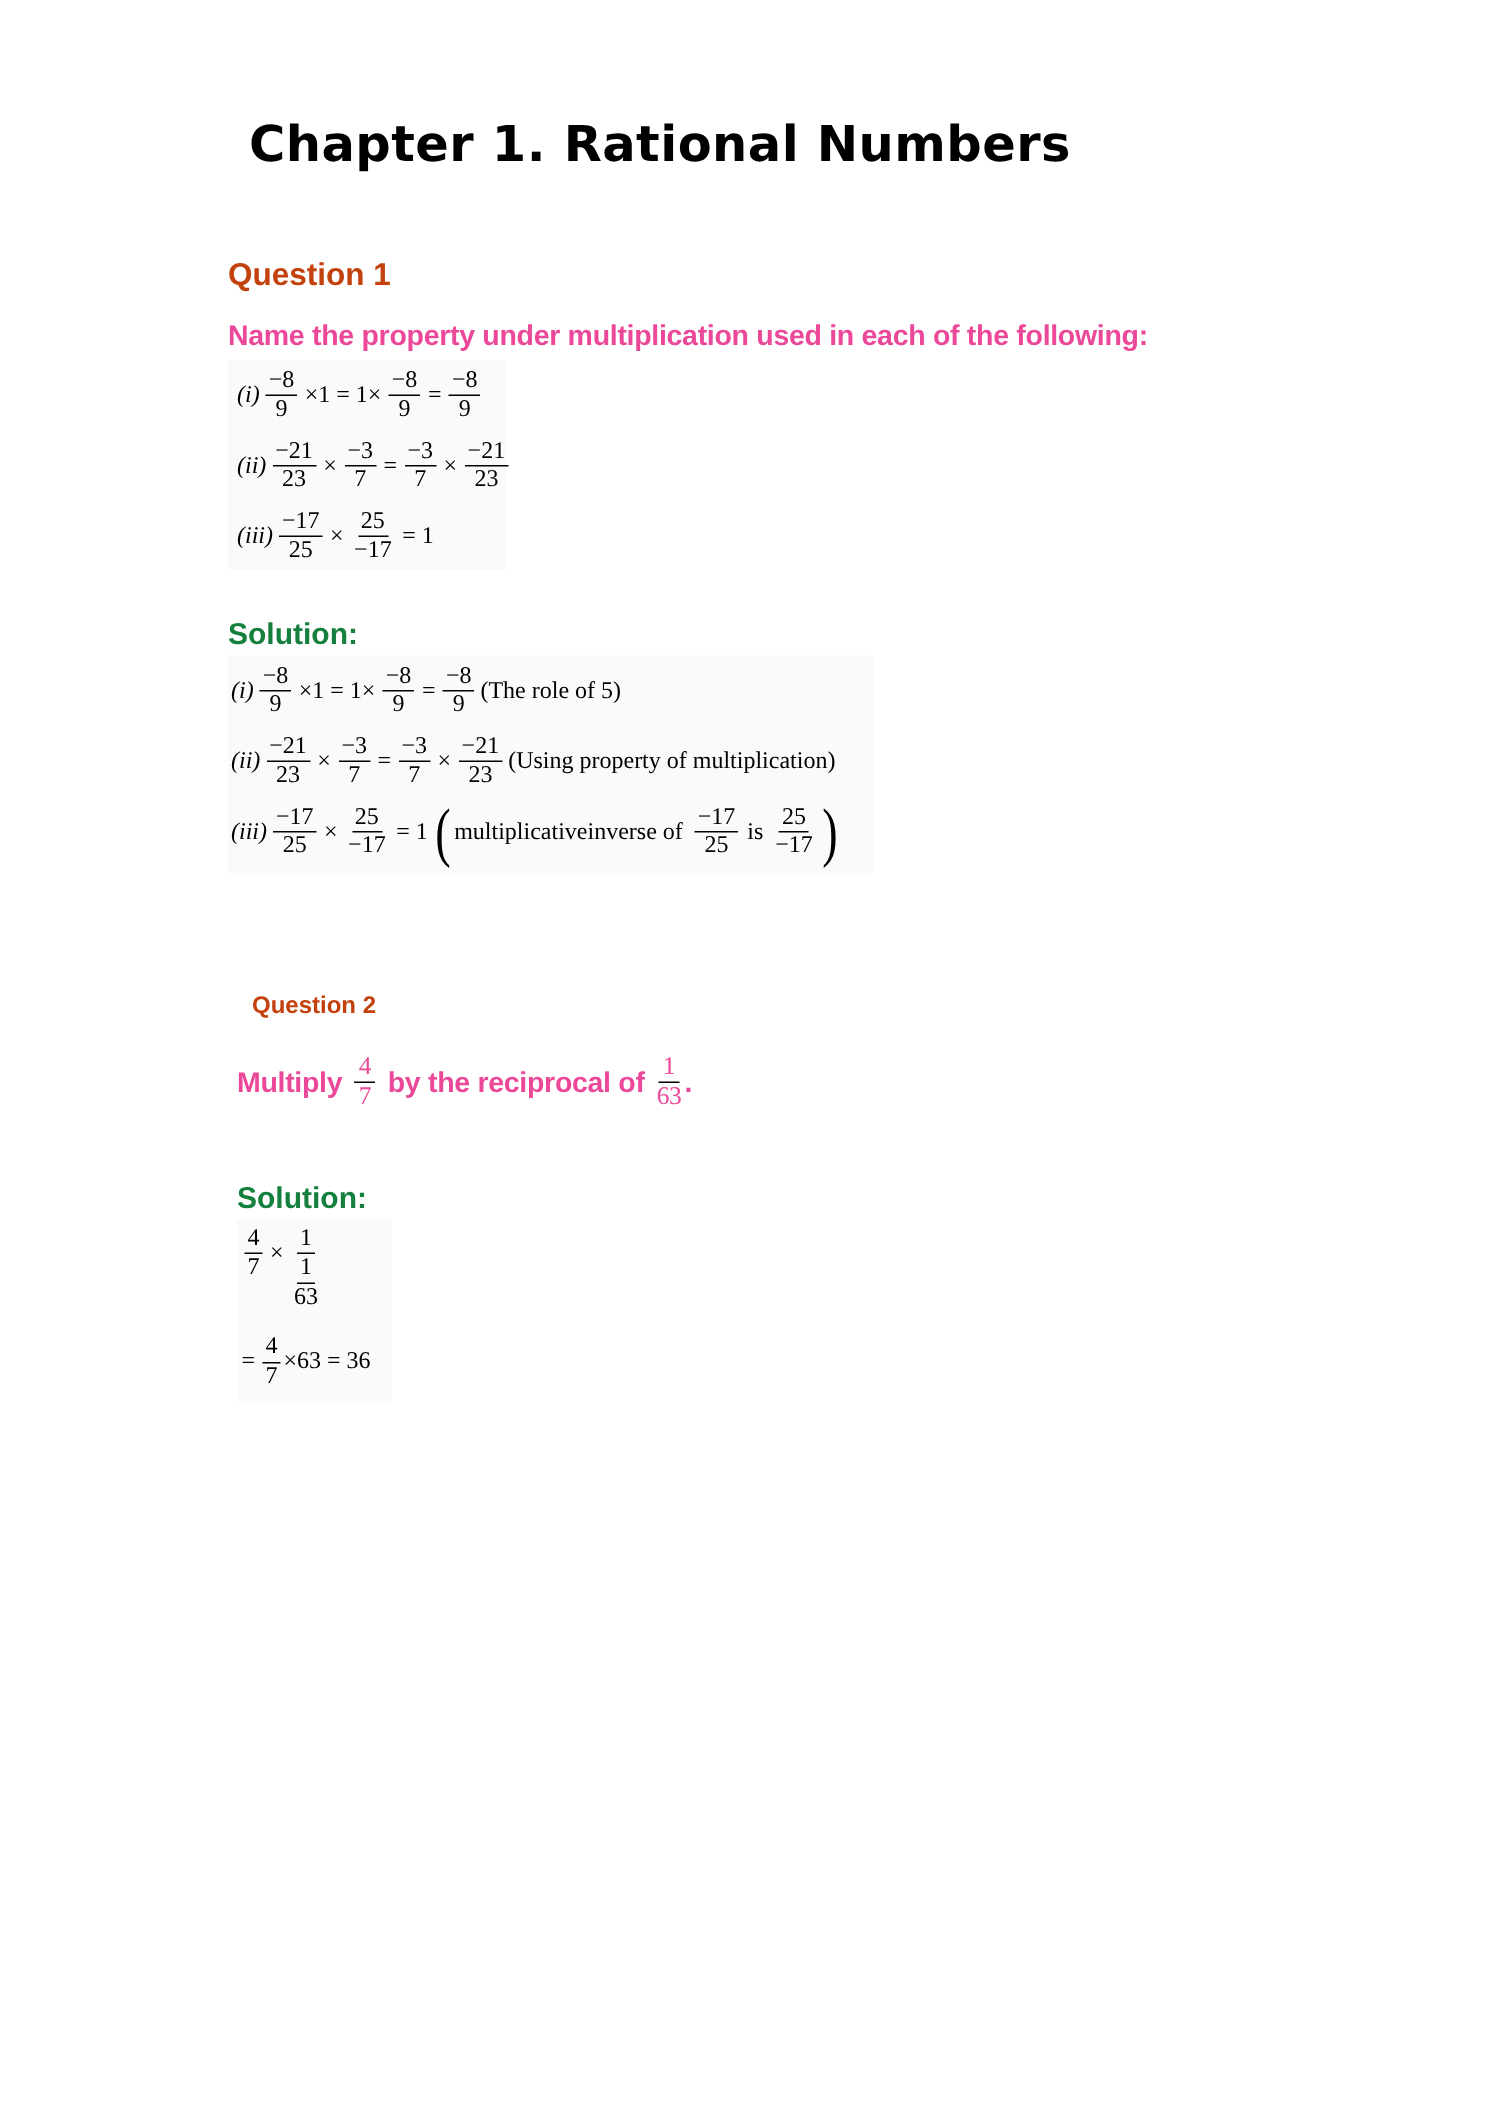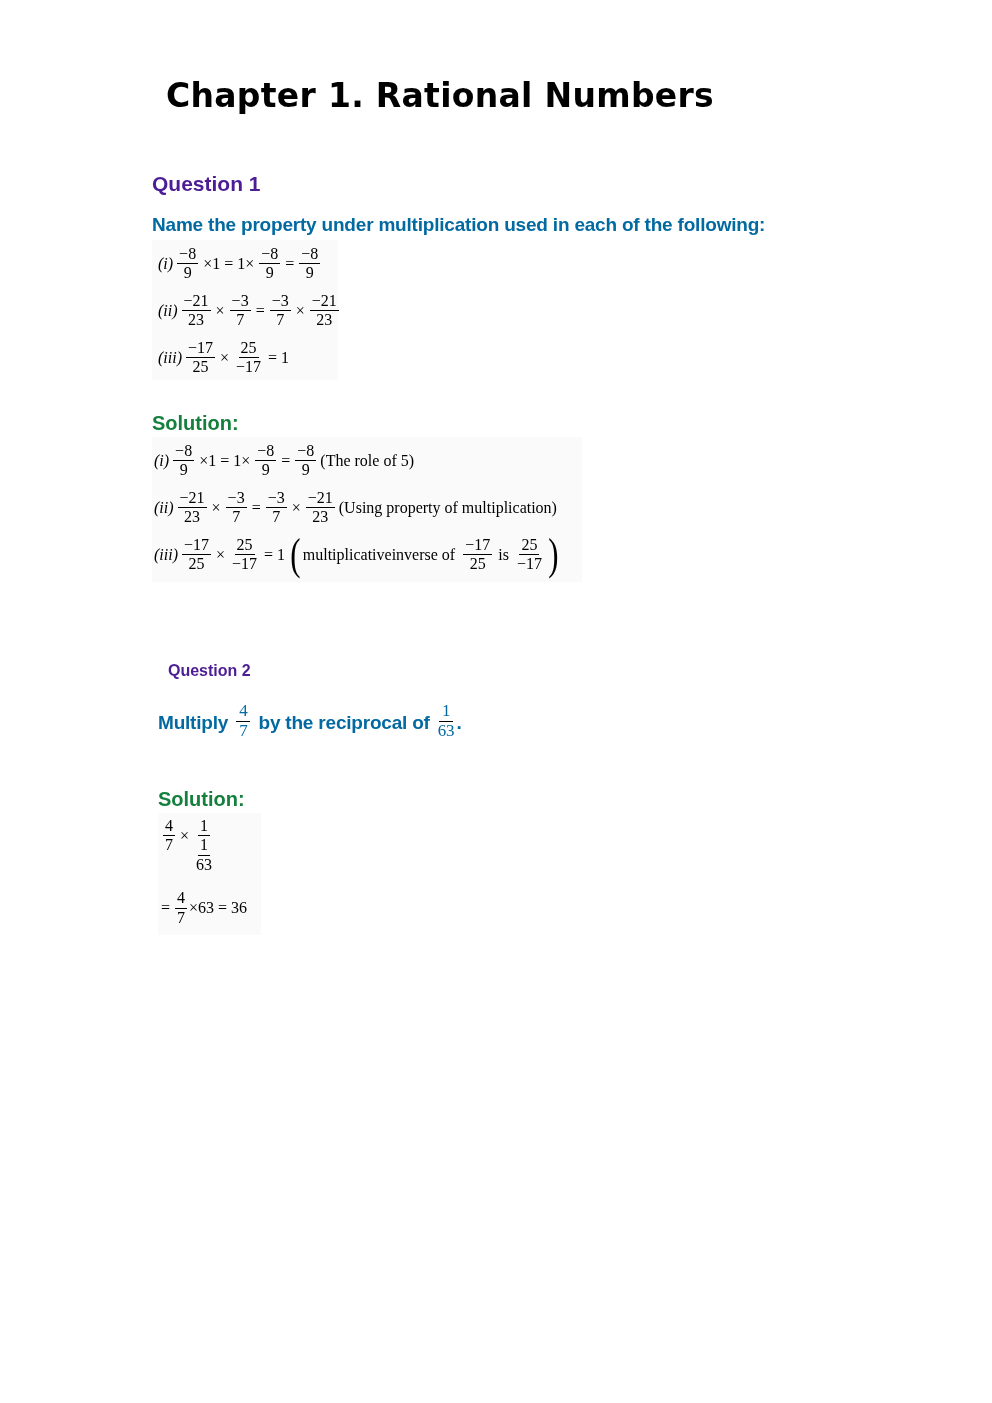--- a/index.html
+++ b/index.html
@@ -1,25 +1,25 @@
 <!DOCTYPE html>
 <html><head>
 <meta charset="utf-8">
 <style>
   html, body { margin: 0; padding: 0; background: #ffffff; }
   body { width: 992px; height: 1403px; position: relative; overflow: hidden;
          font-family: "Liberation Sans", sans-serif; color: #000; }
   .title { position: absolute; top: 76px; left: 0; width: 880px; text-align: center;
            font-family: "DejaVu Sans", sans-serif; font-weight: bold; font-size: 33px; letter-spacing: 0.3px; }
   .q-heading { position: absolute; font-family: "Liberation Sans", sans-serif; font-weight: bold;
-               color: #4c1d95; font-size: 21px; }
+               color: #c2410c; font-size: 21px; }
   .sol-heading { position: absolute; font-family: "Liberation Sans", sans-serif; font-weight: bold;
                  color: #15803d; font-size: 20px; }
   .prompt { position: absolute; font-family: "Liberation Sans", sans-serif; font-weight: bold;
-            font-size: 19px; color: #0369a1; letter-spacing: -0.2px; }
+            font-size: 19px; color: #ec4899; letter-spacing: -0.2px; }
   .mathbox { position: absolute; background: #fafafa;
              font-family: "Liberation Serif", serif; font-size: 16px; color: #000; }
   .row { display: flex; align-items: center; height: 47px; white-space: nowrap; }
   .frac { display: inline-flex; flex-direction: column; align-items: center; vertical-align: middle;
           margin: 0 2px; line-height: 1.15; }
   .frac .num { border-bottom: 1px solid #000; padding: 0 2px; }
   .frac .den { padding: 0 2px; }
   .lbl { font-style: italic; margin-right: 2px; }
   .op { margin: 4px 3px; }
   .note { margin-left: 2px; }

